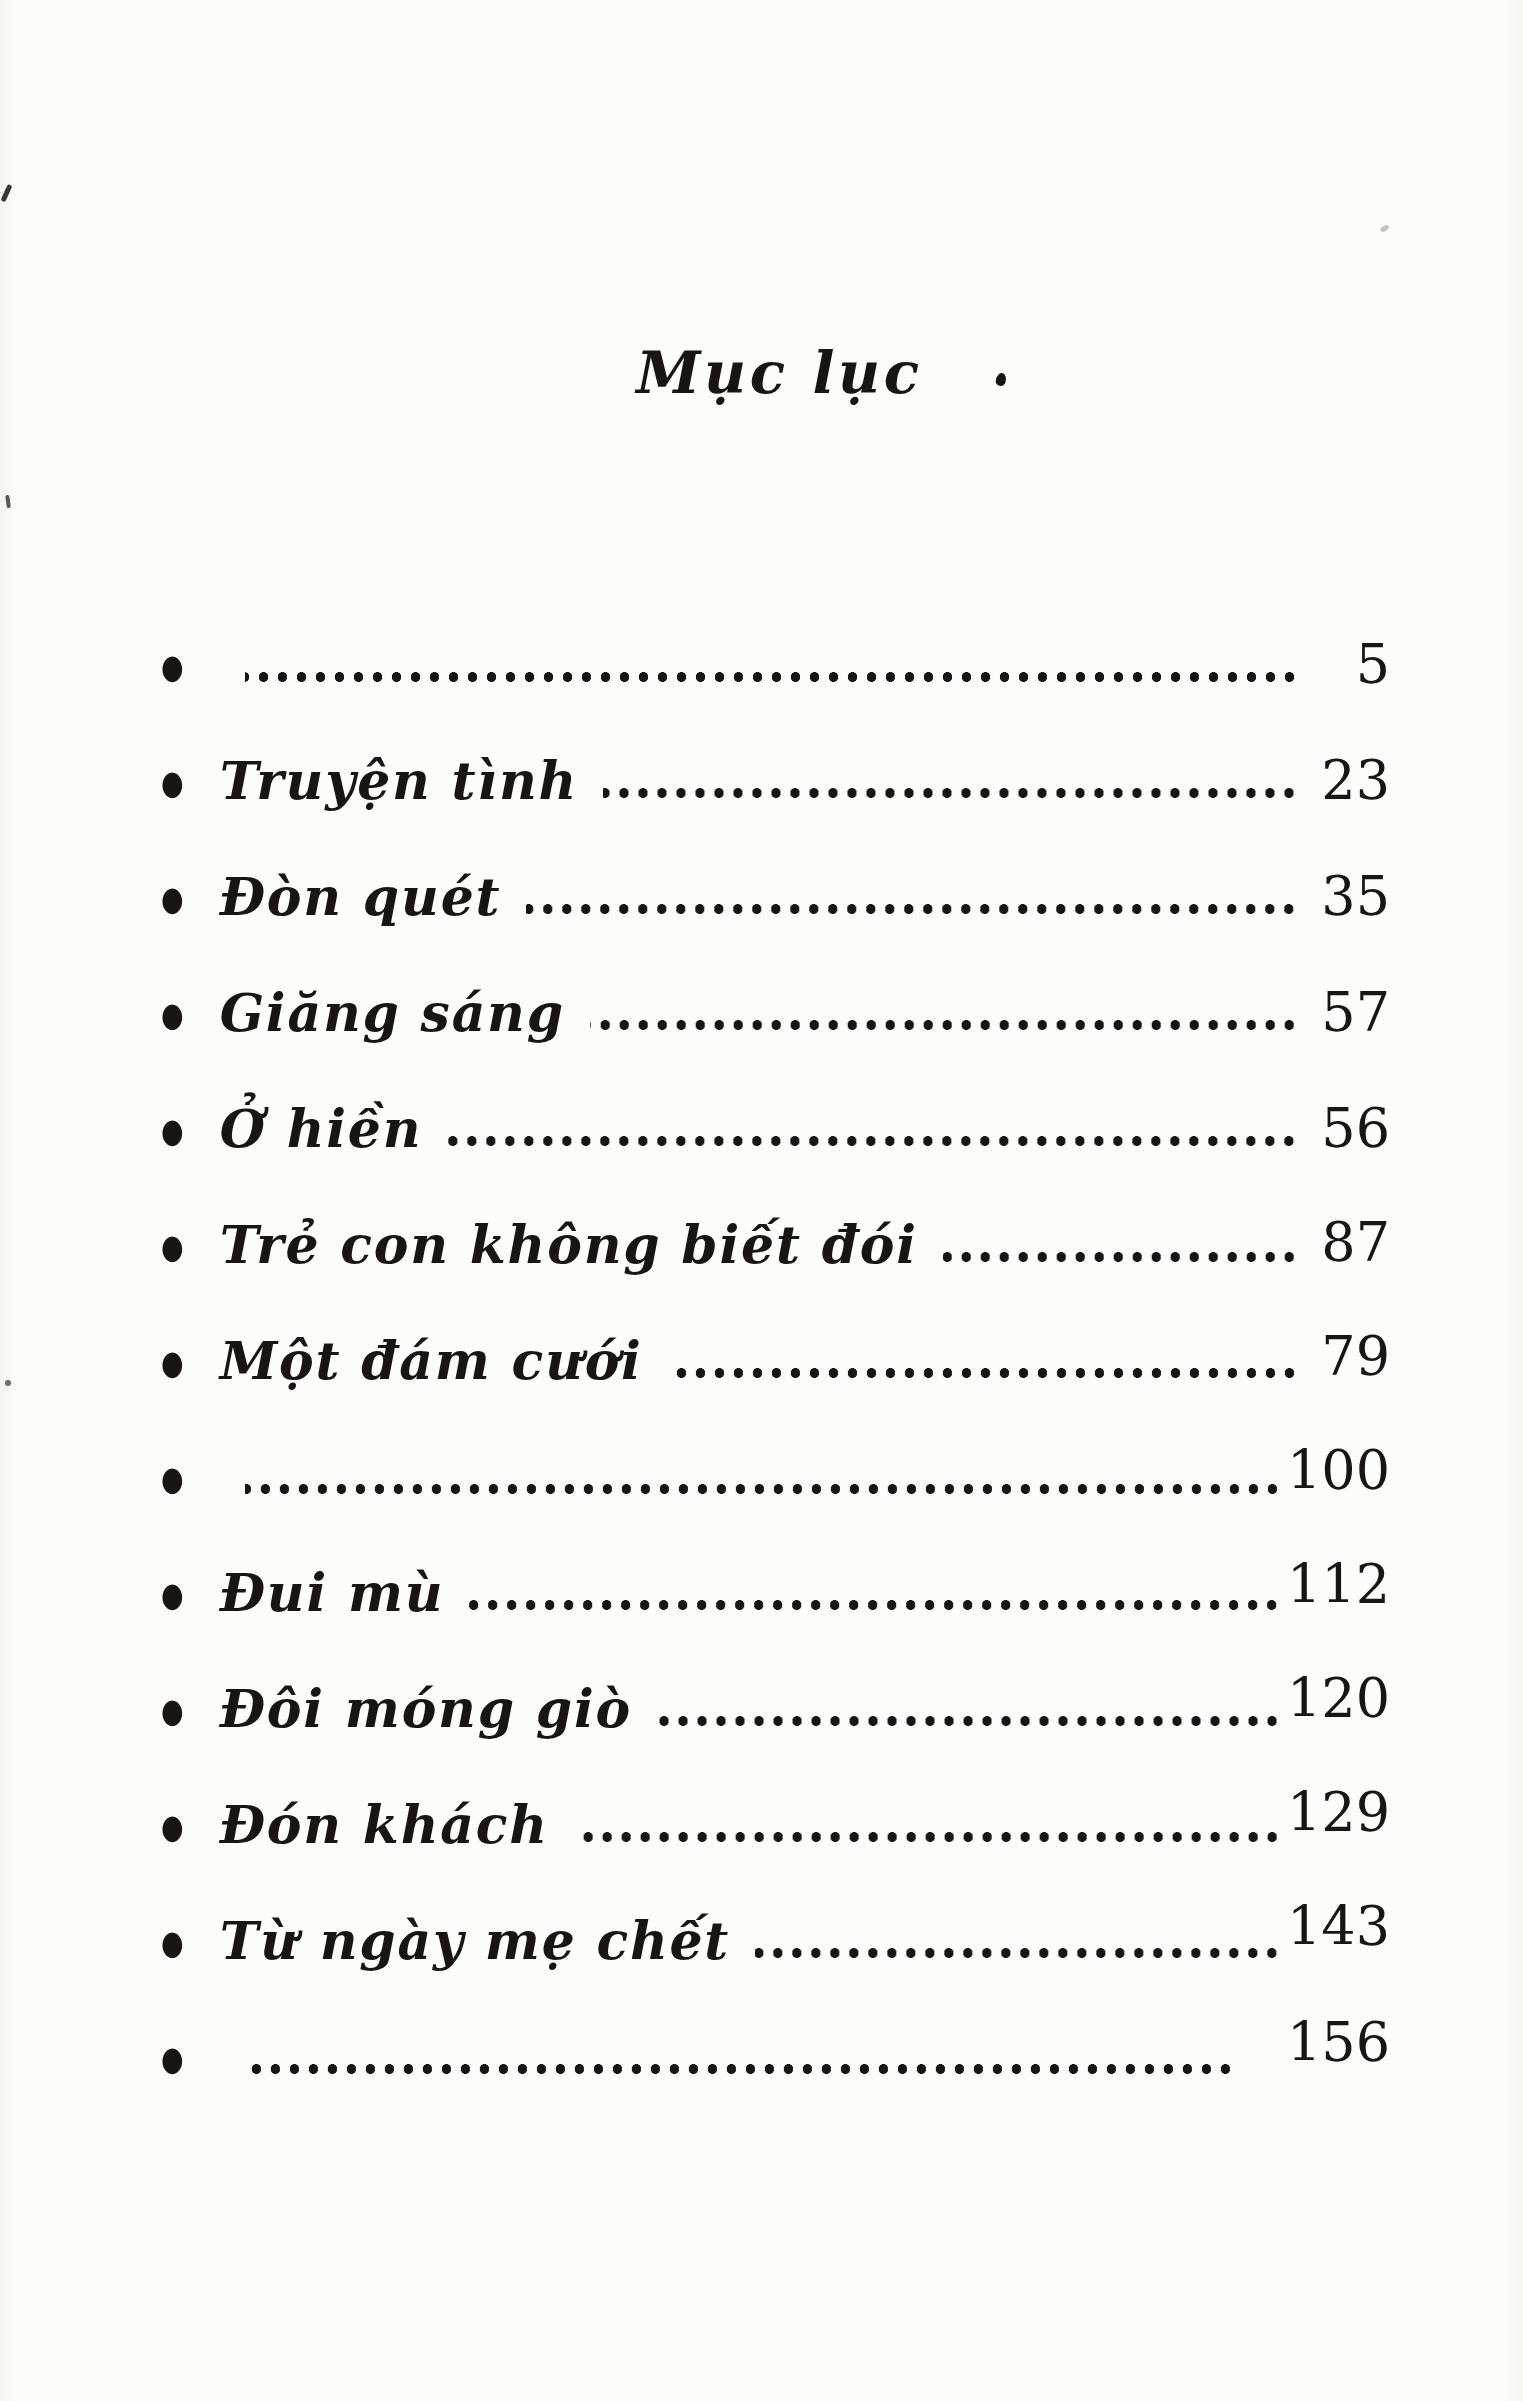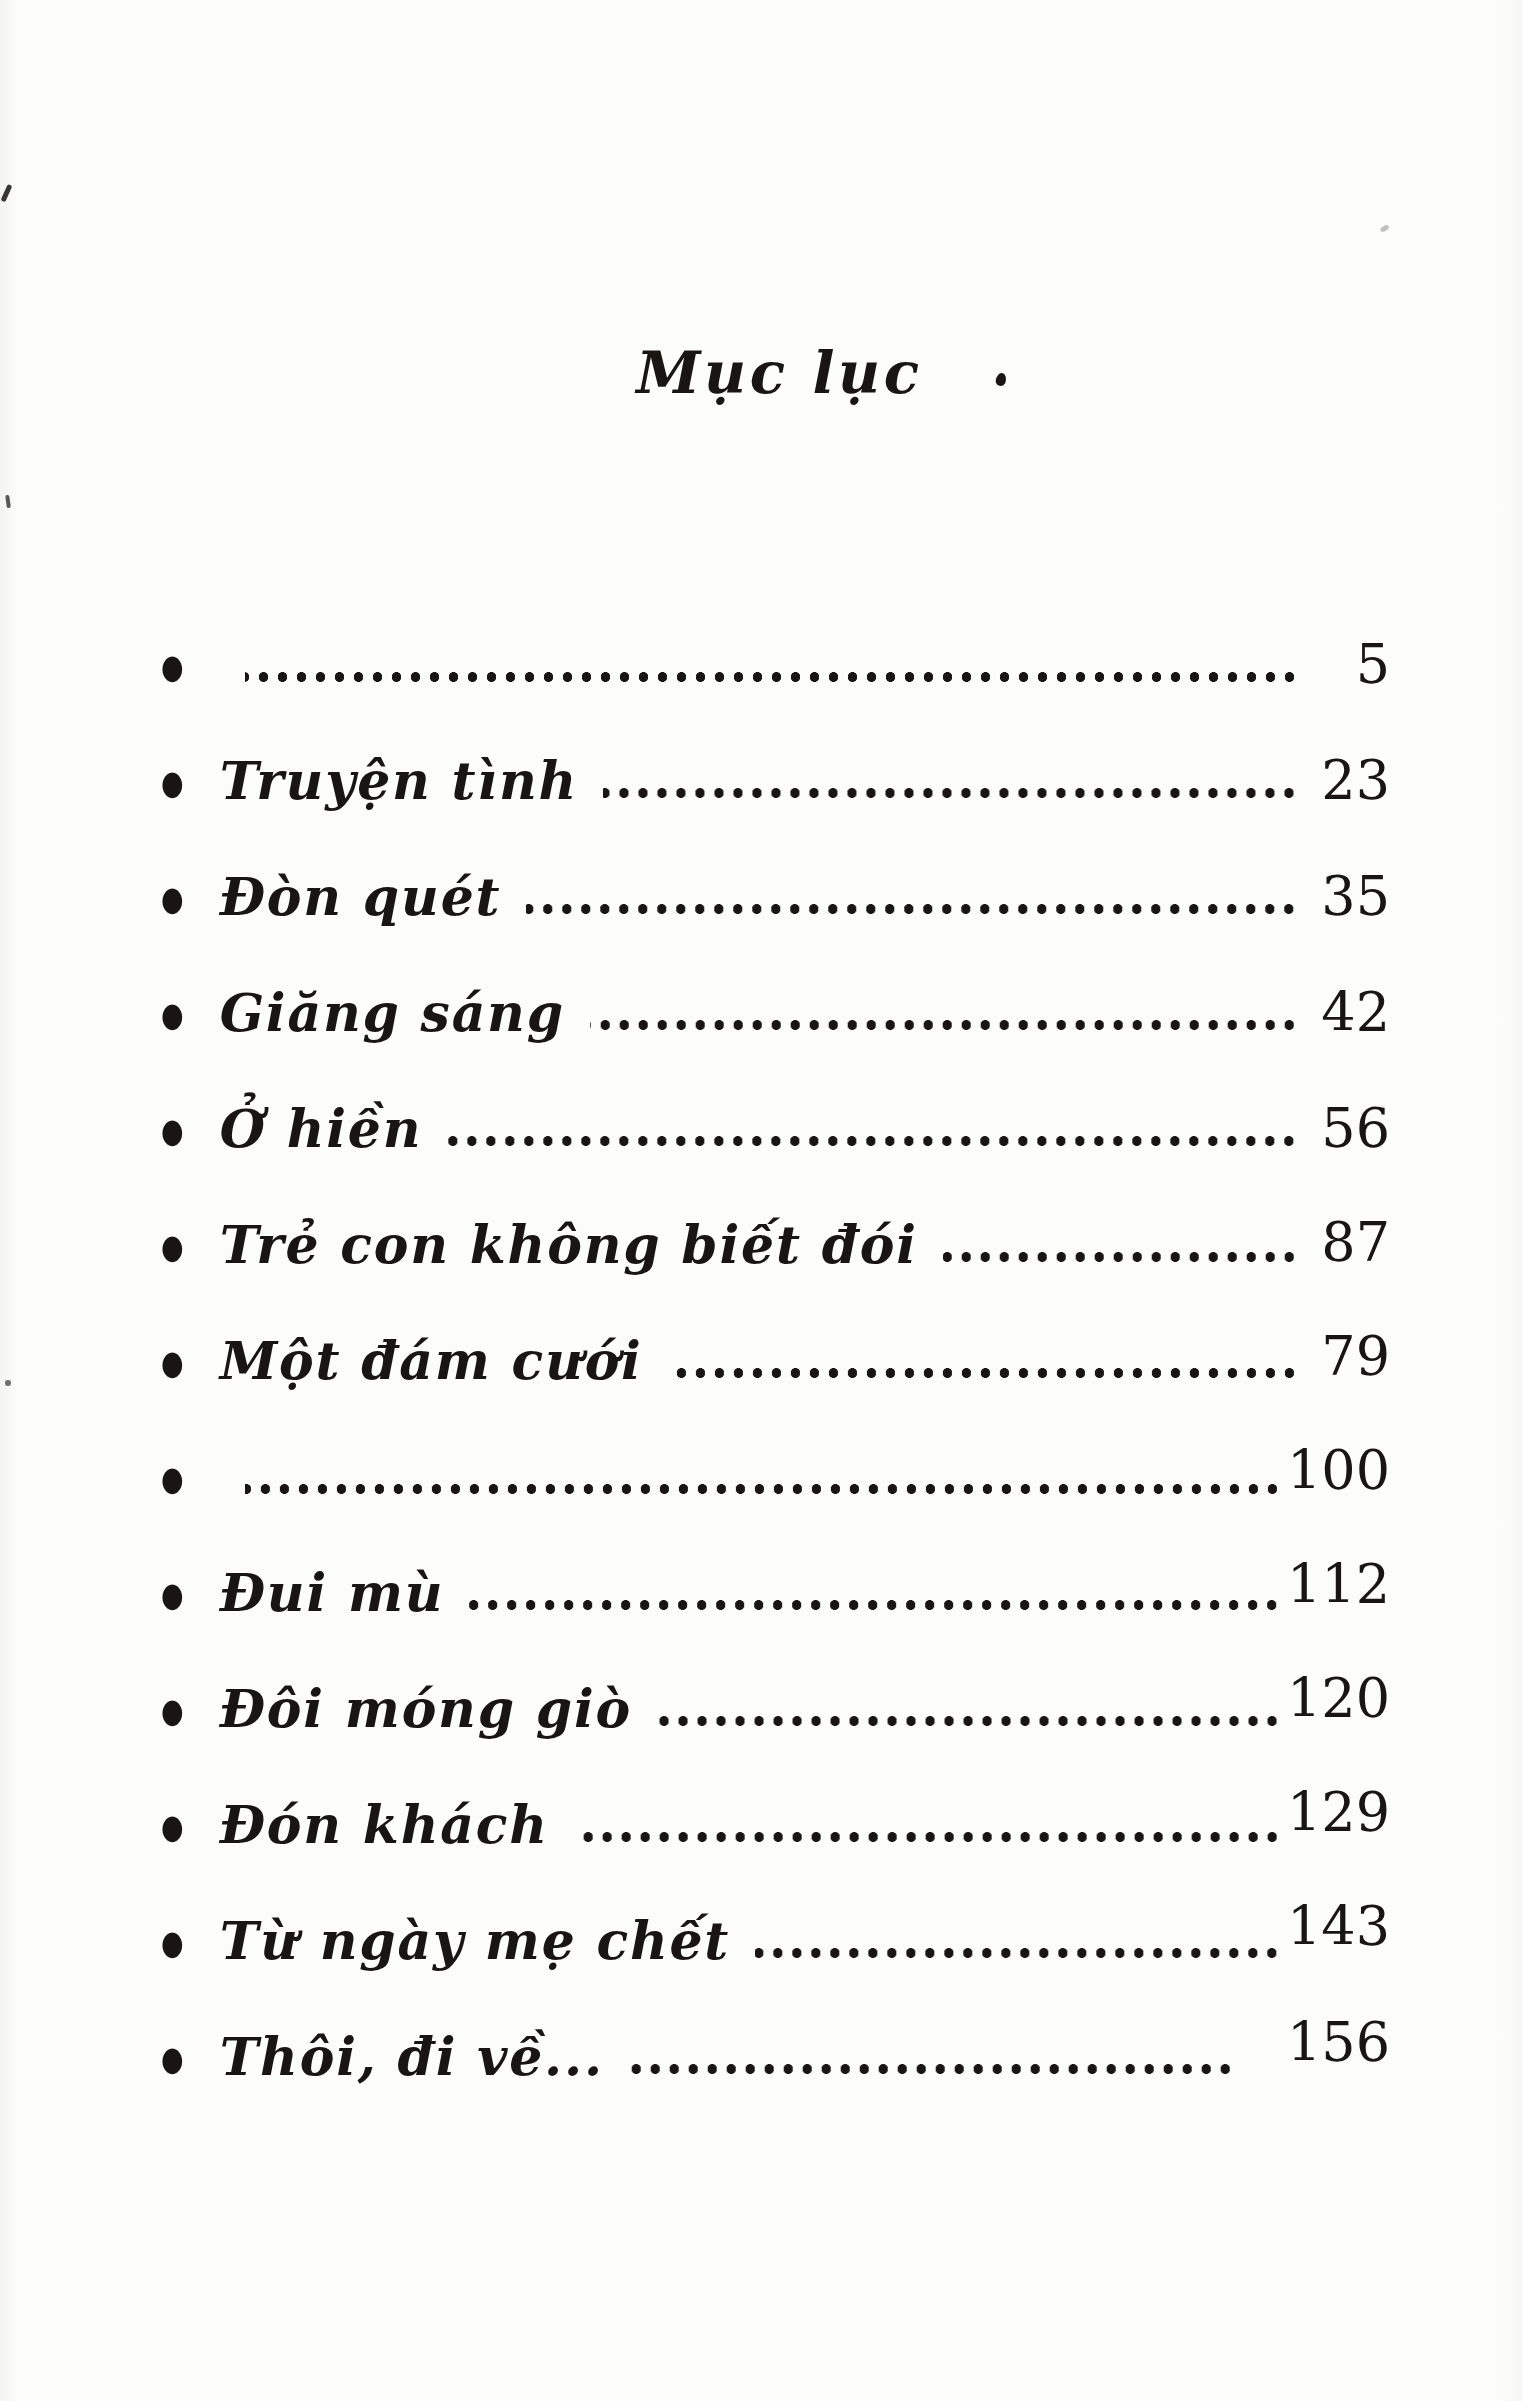--- a/index.html
+++ b/index.html
@@ -135,21 +135,21 @@
       <div class="toc-row">
         <span class="bullet">●</span>
         <span class="toc-title">Đòn quét</span>
         <span class="leader"></span>
         <span class="toc-page" style="transform: translateY(0px);">35</span>
       </div>
       <div class="toc-row">
         <span class="bullet">●</span>
         <span class="toc-title">Giăng sáng</span>
         <span class="leader"></span>
-        <span class="toc-page" style="transform: translateY(0px);">42</span>
+        <span class="toc-page" style="transform: translateY(0px);">57</span>
       </div>
       <div class="toc-row">
         <span class="bullet">●</span>
         <span class="toc-title">Ở hiền</span>
         <span class="leader"></span>
         <span class="toc-page" style="transform: translateY(0px);">56</span>
       </div>
       <div class="toc-row">
         <span class="bullet">●</span>
         <span class="toc-title">Trẻ con không biết đói</span>
@@ -186,21 +186,20 @@
         <span class="toc-page" style="transform: translateY(-12px);">129</span>
       </div>
       <div class="toc-row">
         <span class="bullet">●</span>
         <span class="toc-title">Từ ngày mẹ chết</span>
         <span class="leader"></span>
         <span class="toc-page" style="transform: translateY(-14px);">143</span>
       </div>
       <div class="toc-row">
         <span class="bullet">●</span>
-        <span class="toc-title">Thôi, đi về...</span>
         <span class="leader"></span>
         <span class="toc-page" style="transform: translateY(-14.3px); margin-left: 47px;">156</span>
       </div>
     </div>
 
   <span class="speck speck-1"></span>
   <span class="speck speck-2"></span>
   <span class="speck speck-3"></span>
   <span class="speck speck-4"></span>
 </div>

